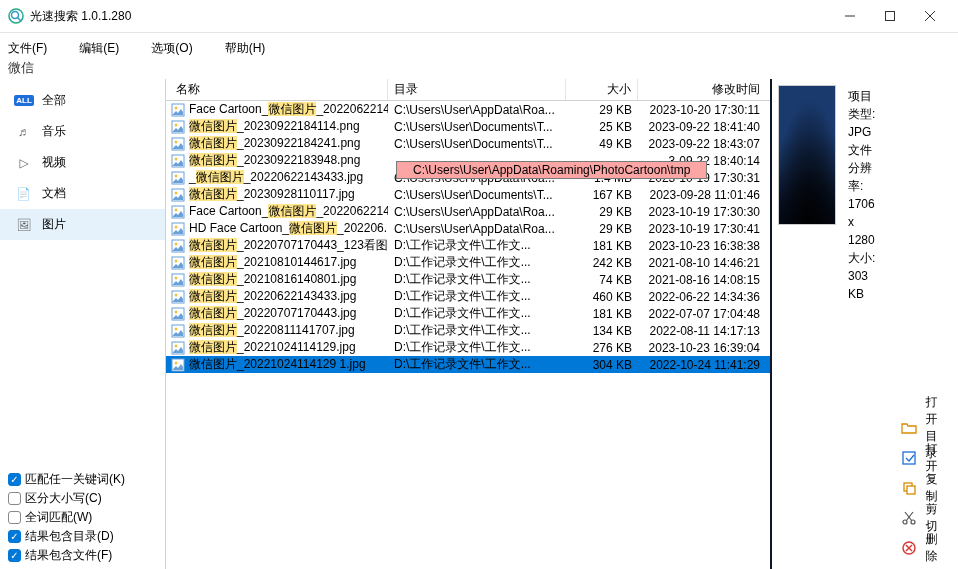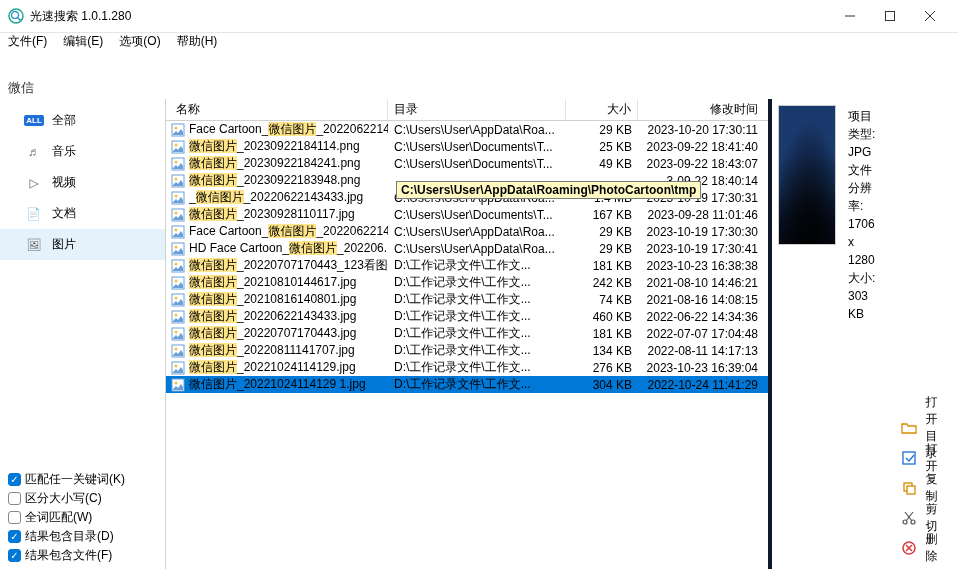--- a/index.html
+++ b/index.html
@@ -3,46 +3,46 @@
 <meta charset="utf-8">
 <style>
 * { margin: 0; padding: 0; box-sizing: border-box; font-family: "Microsoft YaHei", Arial, sans-serif; font-size: 12px; }
 body { background: #fff; width: 958px; height: 569px; overflow: hidden; display: flex; flex-direction: column; }
 .titlebar { height: 28px; display: flex; align-items: center; padding: 16px 8px; border-bottom: 1px solid #e5e5e5; }
 .titlebar-icon { width: 16px; height: 16px; margin-right: 6px; }
 .titlebar-title { flex: 1; }
 .window-controls { display: flex; gap: 0; }
 .window-btn { width: 40px; height: 28px; display: flex; align-items: center; justify-content: center; cursor: default; }
 .window-btn svg { stroke: #333; }
-.menubar { height: 24px; display: flex; align-items: flex-start; padding: 0 8px; gap: 16px; }
+.menubar { height: 24px; display: flex; align-items: flex-end; padding: 0 8px; gap: 32px; }
 .menubar span { cursor: default; }
-.searchbar { height: 22px; padding: 2px 8px; color: #333; font-size: 13px; margin-top: 20px; }
+.searchbar { height: 22px; padding: 2px 8px; color: #333; font-size: 13px; }
 .main { flex: 1; display: flex; overflow: hidden; }
 .sidebar { width: 166px; border-right: 1px solid #d0d0d0; padding: 6px 0; }
-.side-item { height: 31px; display: flex; align-items: center; padding: 0 26px; gap: 10px; cursor: default; }
+.side-item { height: 31px; display: flex; align-items: center; padding: 0 16px; gap: 10px; cursor: default; }
 .side-item.selected { background: #e5f1fb; }
 .side-icon { width: 16px; height: 16px; display: flex; align-items: center; justify-content: center; font-size: 13px; color: #666; }
 .badge-all { background: #1e6fd9; color: #fff; font-size: 8px; padding: 1px 2px; border-radius: 2px; font-weight: bold; }
-.center { flex: 1; display: flex; flex-direction: column; overflow: hidden; border-right: 4px solid #0f172a; }
+.center { flex: 1; display: flex; flex-direction: column; overflow: hidden; border-right: 2px solid #0f172a; }
 .list-header { height: 22px; display: flex; align-items: center; border-bottom: 1px solid #d0d0d0; padding-left: 4px; background: #fff; }
 .col-h { padding: 0 6px; border-right: 1px solid #e5e5e5; height: 100%; display: flex; align-items: center; }
 .col-name { width: 218px; }
 .col-dir { width: 178px; }
 .col-size { width: 72px; text-align: center; justify-content: flex-end; }
 .col-date { flex: 1; justify-content: flex-end; padding-right: 10px; border-right: none; }
 .list-body { flex: 1; overflow-y: auto; position: relative; }
 .row { height: 17px; display: flex; align-items: center; padding-left: 4px; cursor: default; }
 .row.selected { background: #0078d7; color: #000000; }
 .file-icon { width: 16px; height: 16px; margin: 0 3px 0 0; flex-shrink: 0; }
 .cell-name { width: 218px; white-space: nowrap; overflow: hidden; text-overflow: ellipsis; display: flex; align-items: center; }
 .cell-dir { width: 178px; white-space: nowrap; overflow: hidden; text-overflow: ellipsis; padding: 0 6px; }
 .cell-size { width: 72px; text-align: right; padding: 0 6px; }
 .cell-date { flex: 1; text-align: right; padding: 0 10px 0 6px; }
 .match { background: #ffe58a; color: #000; }
-.tooltip { position: absolute; top: 60px; left: 230px; background: #fef9c3; border: 1px solid #7a7a7a; padding: 1px 4px; font-size: 12px; z-index: 10; font-weight: bold; }
+.tooltip { position: absolute; top: 60px; left: 230px; background: #fca5a5; border: 1px solid #7a7a7a; padding: 1px 16px; font-size: 12px; z-index: 10; }
 .rightpane { width: 186px; display: flex; flex-direction: row; padding: 6px 6px; gap: 12px; }
 .preview { width: 174px; height: 140px; background: linear-gradient(to bottom, #1a3a6e 0%, #1a3a6e 60%, #0a1a3a 100%); position: relative; overflow: hidden; border: 1px solid #ccc; }
 .preview::before { content: ""; position: absolute; top: 30px; left: 95px; width: 20px; height: 20px; border-radius: 50%; background: radial-gradient(circle, #fff8c0 0%, #f5d060 40%, rgba(245,208,96,0) 70%); box-shadow: 0 0 25px 10px rgba(255,230,120,0.5); }
 .preview::after { content: ""; position: absolute; bottom: 0; left: 0; right: 0; height: 90px; background: linear-gradient(to top, rgba(0,0,0,0.6), transparent); }
 .tree-left { position: absolute; bottom: 0; left: -10px; width: 80px; height: 120px; background: radial-gradient(ellipse at bottom, rgba(0,0,0,0.7) 0%, transparent 70%); }
 .tree-right { position: absolute; bottom: 0; right: -10px; width: 70px; height: 130px; background: radial-gradient(ellipse at bottom, rgba(0,0,0,0.7) 0%, transparent 70%); }
 .lamppost { position: absolute; bottom: 0; left: 102px; width: 3px; height: 100px; background: #222; }
 .meta { padding: 2px 0; line-height: 1.5; }
 .right-actions { margin-top: auto; width: 100%; }
 .action-item { height: 30px; display: flex; align-items: center; gap: 8px; padding: 0 6px; cursor: default; }

